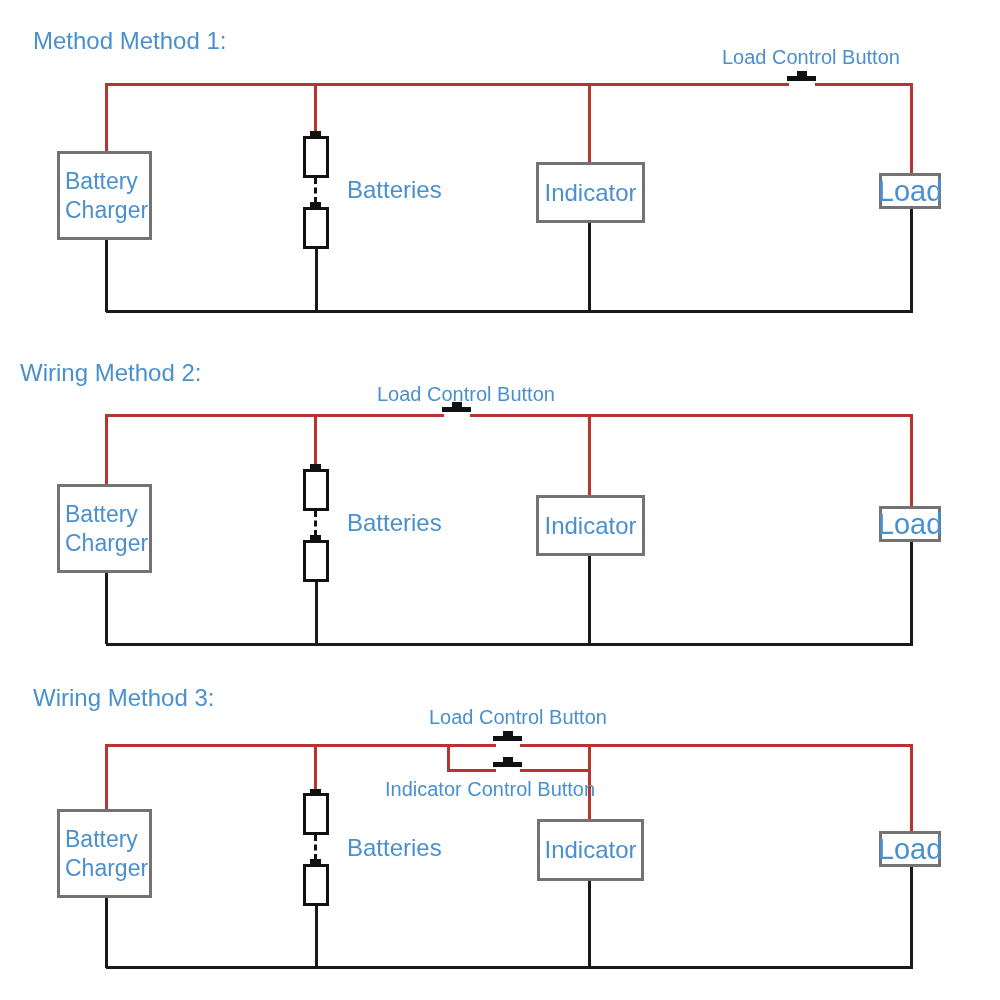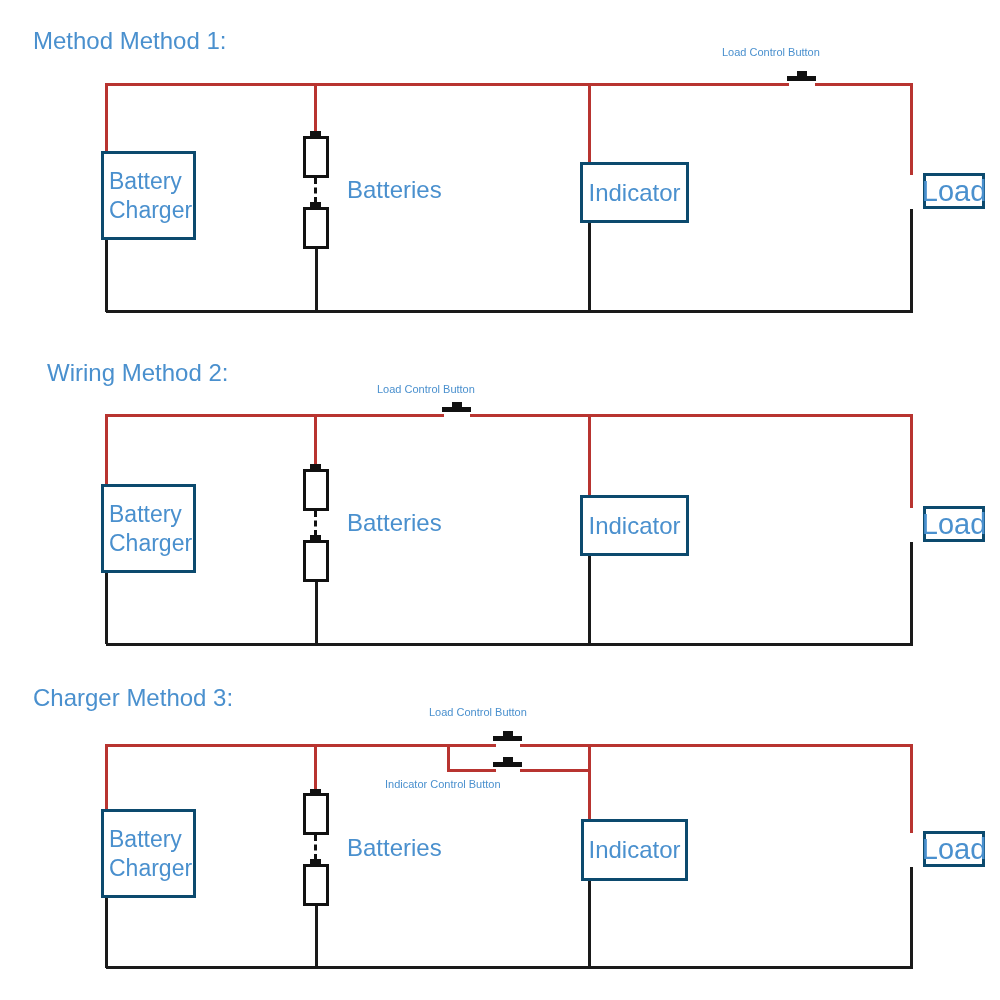--- a/index.html
+++ b/index.html
@@ -5,28 +5,28 @@
   html,body { margin:0; padding:0; background:#ffffff; }
   .canvas {
     position:relative; width:1000px; height:1000px;
     background:#ffffff; overflow:hidden;
     font-family:"Liberation Sans", sans-serif;
   }
   .abs { position:absolute; }
   .t-blue { color:#4a90ce; }
   .title { font-size:24px; line-height:1.1; white-space:nowrap; }
   .boxlbl { font-size:24px; white-space:nowrap; }
-  .swlbl { font-size:11px; line-height:1.1; white-space:nowrap;text-align:center; }
+  .swlbl { font-size:20px; line-height:1.1; white-space:nowrap;text-align:center; }
   .hw { position:absolute; height:3px; }
   .vw { position:absolute; width:3px; }
   .red { background:#b83430; }
   .blk { background:#1a1a1a; }
   .box {
-    position:absolute; border:3px solid #0c4a6e; background:#ffffff;
-    box-sizing:border-box; display:flex; align-items:center; justify-content:center;margin-left:44px;
+    position:absolute; border:3px solid #737373; background:#ffffff;
+    box-sizing:border-box; display:flex; align-items:center; justify-content:center;
   }
   .charger-box { flex-direction:column; align-items:flex-start; padding-left:5px; }
   .charger-box span { font-size:23px; line-height:29px; }
   .ind-box span { font-size:24px; }
   .load-box span { font-size:29px; }
   .batt {
     position:absolute; width:26px; height:42px; border:3px solid #111111;
     background:#ffffff; box-sizing:border-box;
   }
   .nubb { position:absolute; width:11px; height:5px; background:#111111; }
@@ -74,21 +74,21 @@
     </div>
 
     <div class="vw blk" style="left:105px; top:240px; height:72px;"></div>
     <div class="vw blk" style="left:315px; top:249px; height:63px;"></div>
     <div class="vw blk" style="left:588px; top:223px; height:89px;"></div>
     <div class="vw blk" style="left:910px; top:209px; height:103px;"></div>
     <div class="hw blk" style="left:106px; top:310px; width:807px;"></div>
   </div>
 
   <div>
-    <div class="abs t-blue title" style="left:47px; top:360px;">Wiring Method 2:</div>
+    <div class="abs t-blue title" style="left:20px; top:360px;">Wiring Method 2:</div>
 
     <div class="hw red" style="left:106px; top:414px; width:338px;"></div>
     <div class="hw red" style="left:470px; top:414px; width:443px;"></div>
     <div class="vw red" style="left:105px; top:414px; height:70px;"></div>
     <div class="vw red" style="left:314px; top:414px; height:52px;"></div>
     <div class="vw red" style="left:588px; top:414px; height:82px;"></div>
     <div class="vw red" style="left:910px; top:414px; height:94px;"></div>
 
     <div class="abs t-blue swlbl" style="left:377px; top:383px;">Load Control Button</div>
     <div class="swbar" style="left:442px; top:407px;"></div>
@@ -115,21 +115,21 @@
     </div>
 
     <div class="vw blk" style="left:105px; top:573px; height:71px;"></div>
     <div class="vw blk" style="left:315px; top:582px; height:62px;"></div>
     <div class="vw blk" style="left:588px; top:556px; height:88px;"></div>
     <div class="vw blk" style="left:910px; top:542px; height:102px;"></div>
     <div class="hw blk" style="left:106px; top:643px; width:807px;"></div>
   </div>
 
   <div>
-    <div class="abs t-blue title" style="left:33px; top:685px;">Charger Method 3:</div>
+    <div class="abs t-blue title" style="left:33px; top:685px;">Wiring Method 3:</div>
 
     <div class="hw red" style="left:106px; top:744px; width:390px;"></div>
     <div class="hw red" style="left:520px; top:744px; width:393px;"></div>
     <div class="vw red" style="left:105px; top:744px; height:65px;"></div>
     <div class="vw red" style="left:314px; top:744px; height:47px;"></div>
     <div class="vw red" style="left:910px; top:744px; height:89px;"></div>
 
     <div class="abs t-blue swlbl" style="left:429px; top:706px;">Load Control Button</div>
     <div class="swbar" style="left:493px; top:736px;"></div>
     <div class="swnub" style="left:503px; top:731px;"></div>

